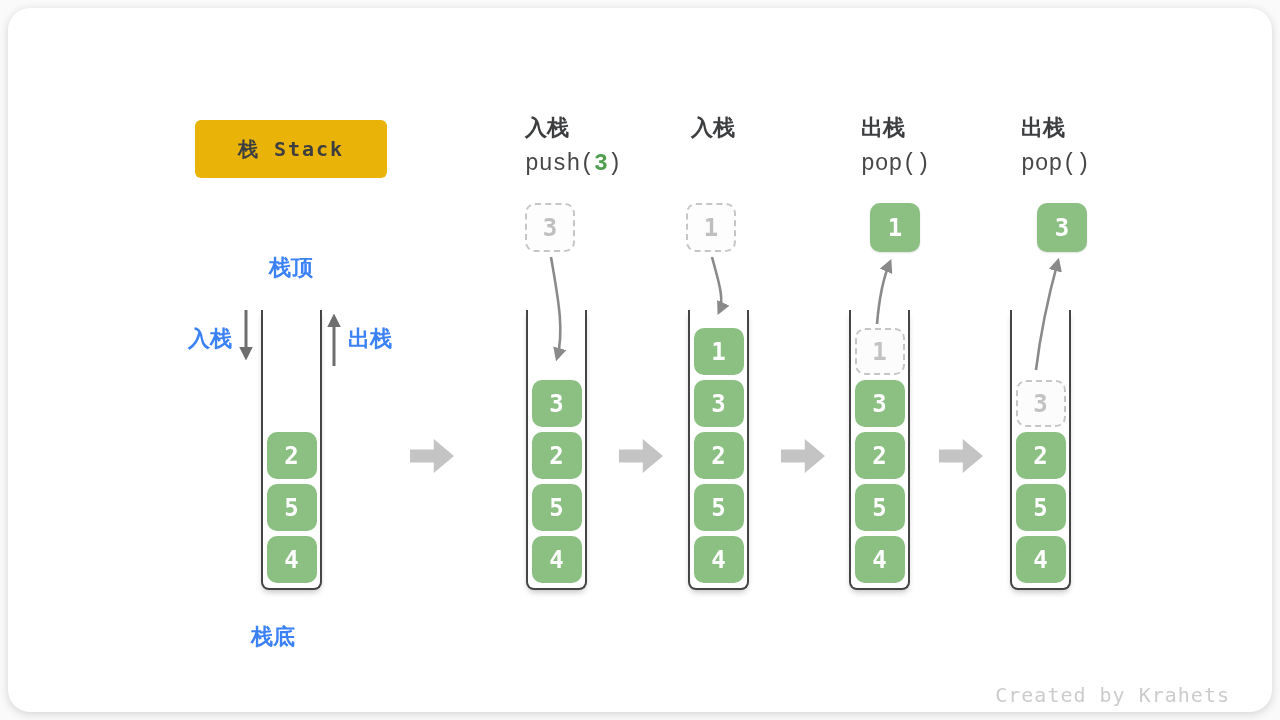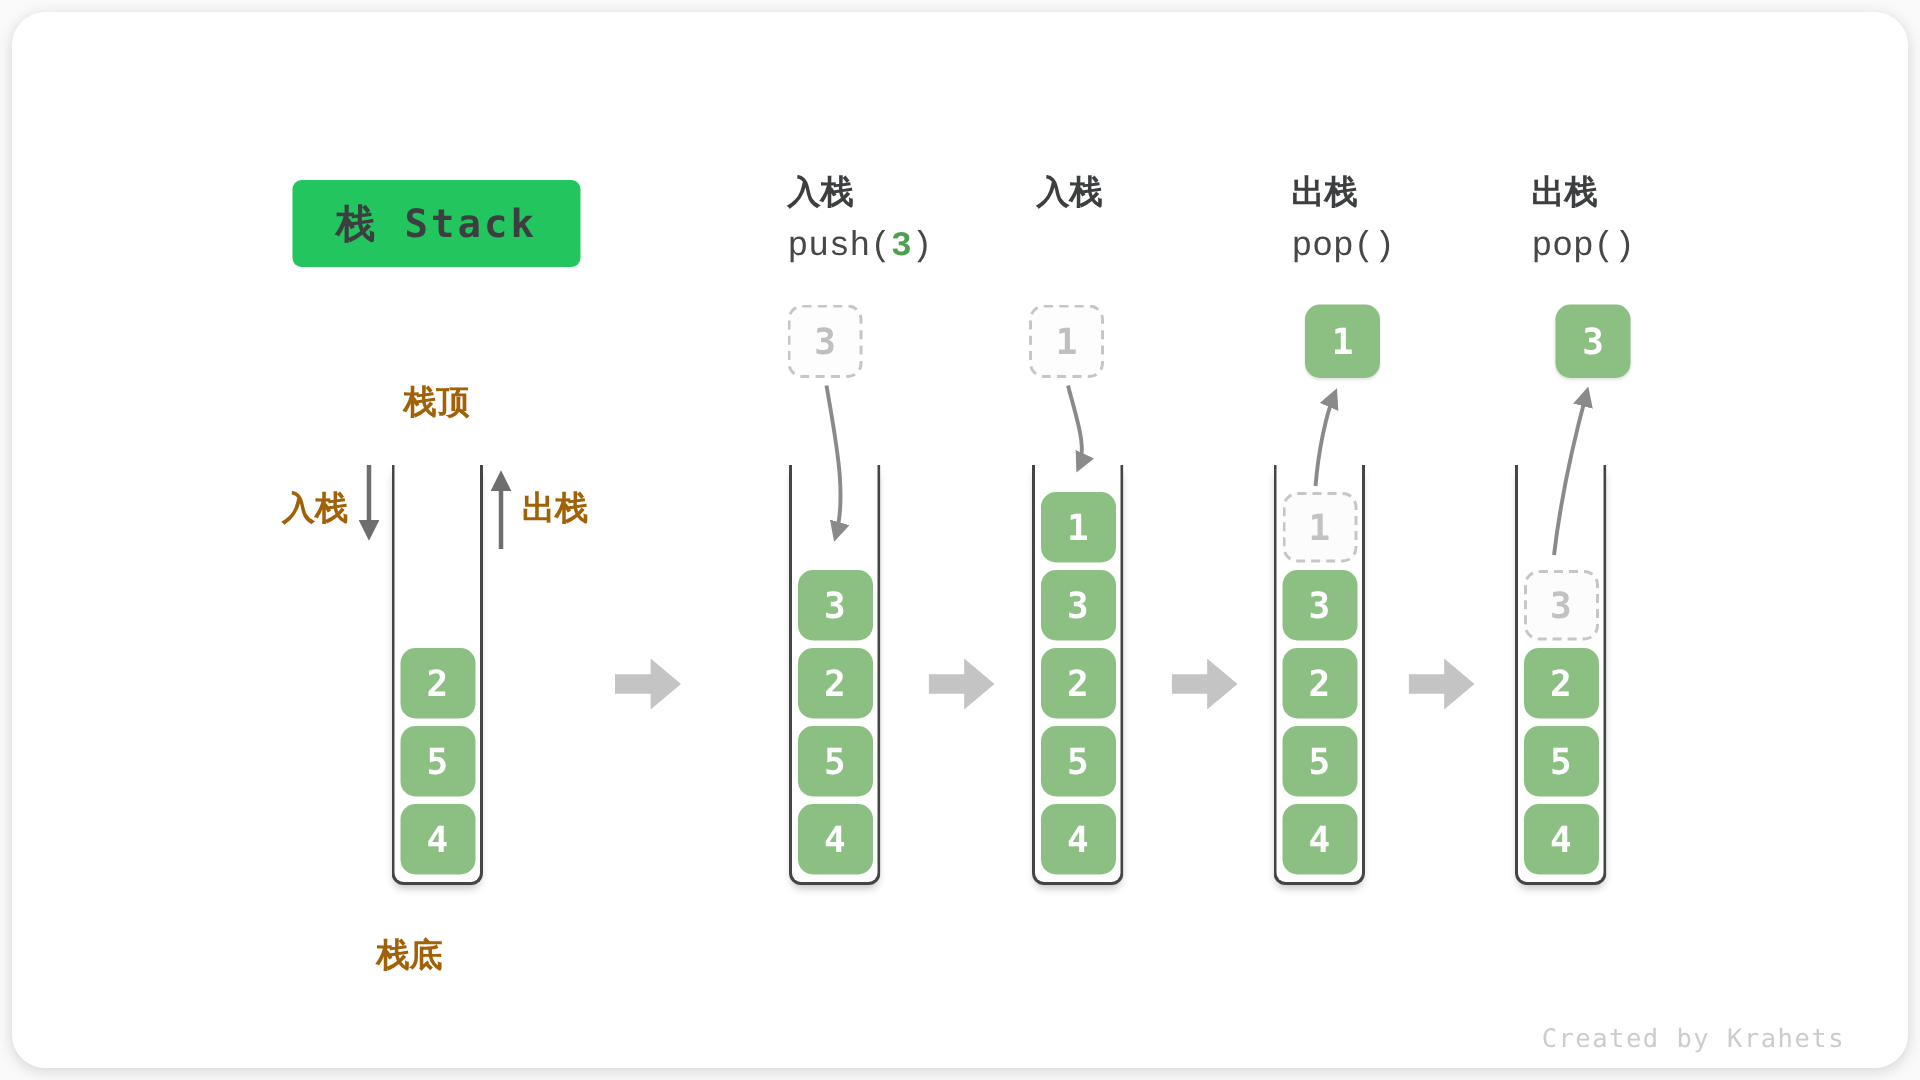--- a/index.html
+++ b/index.html
@@ -10,24 +10,24 @@
     position: relative;
   }
   .card {
     position: absolute; left: 8px; top: 8px; width: 1264px; height: 704px;
     background: #ffffff; border-radius: 22px;
     box-shadow: 0 2px 10px rgba(0,0,0,0.16);
   }
   
   .title-box {
     position: absolute; left: 187px; top: 112px; width: 192px; height: 58px;
-    background: #22c55e; border-radius: 6px;
+    background: #eab308; border-radius: 6px;
     display: flex; align-items: center; justify-content: center;
     font-family: "DejaVu Sans Mono", monospace;
-    font-size: 26px; font-weight: bold; color: #3c3e40; letter-spacing: 2px;
+    font-size: 20px; font-weight: bold; color: #3c3e40; letter-spacing: 2px;
   }
   
   .op { position: absolute; top: 106px; width: 160px; }
   .op-name { font-size: 22px; font-weight: bold; color: #3c3e40; line-height: 28px; }
   .op-code {
     margin-top: 7px; font-family: Liberation Mono, monospace;
     font-size: 23px; color: #474747; line-height: 30px;
   }
   .op-code .arg { color: #4f9f4f; font-weight: bold; }
   
@@ -50,36 +50,36 @@
   .cell {
     position: absolute; left: 50%; transform: translateX(-50%);
     width: 50px; height: 47px; border-radius: 10px;
     display: flex; align-items: center; justify-content: center;
     font-family: "DejaVu Sans Mono", monospace; font-size: 24px; font-weight: bold;
   }
   .cell.solid { background: #8bc082; color: #ffffff; }
   .cell.ghost { border: 2px dashed #c6c6c6; background: #fcfcfc; color: #c2c2c2; }
   .r1 { top: 18px; } .r2 { top: 70px; } .r3 { top: 122px; } .r4 { top: 174px; } .r5 { top: 226px; }
   
-  .lbl { position: absolute; font-size: 22px; font-weight: bold; color: #a16207; }
+  .lbl { position: absolute; font-size: 22px; font-weight: bold; color: #3b82f6; }
   .lbl-top    { left: 243px; top: 245px; width: 80px; text-align: center; }
   .lbl-bottom { left: 243px; top: 614px; width: 80px; text-align: left; }
   .lbl-push   { left: 176px; top: 316px; width: 48px; text-align: right; }
   .lbl-pop    { left: 340px; top: 316px; width: 48px; text-align: left; }
   
   .chevron {
     position: absolute; top: 431px; width: 44px; height: 34px; background: #c4c4c4;
     clip-path: polygon(0% 31%, 54% 31%, 54% 0%, 100% 50%, 54% 100%, 54% 69%, 0% 69%);
   }
   
   svg.overlay { position: absolute; left: 0; top: 0; width: 1280px; height: 720px; pointer-events: none; }
   
   .watermark {
     position: absolute; top: 675px; right: 42px;
-    font-family: "DejaVu Sans Mono", monospace; font-size: 17px;
+    font-family: "DejaVu Sans Mono", monospace; font-size: 20px;
     color: #cccccc; letter-spacing: 1px;
   }
 </style>
 </head>
 <body>
 
 <div class="card">
 
   <div class="title-box">栈 Stack</div>
 

